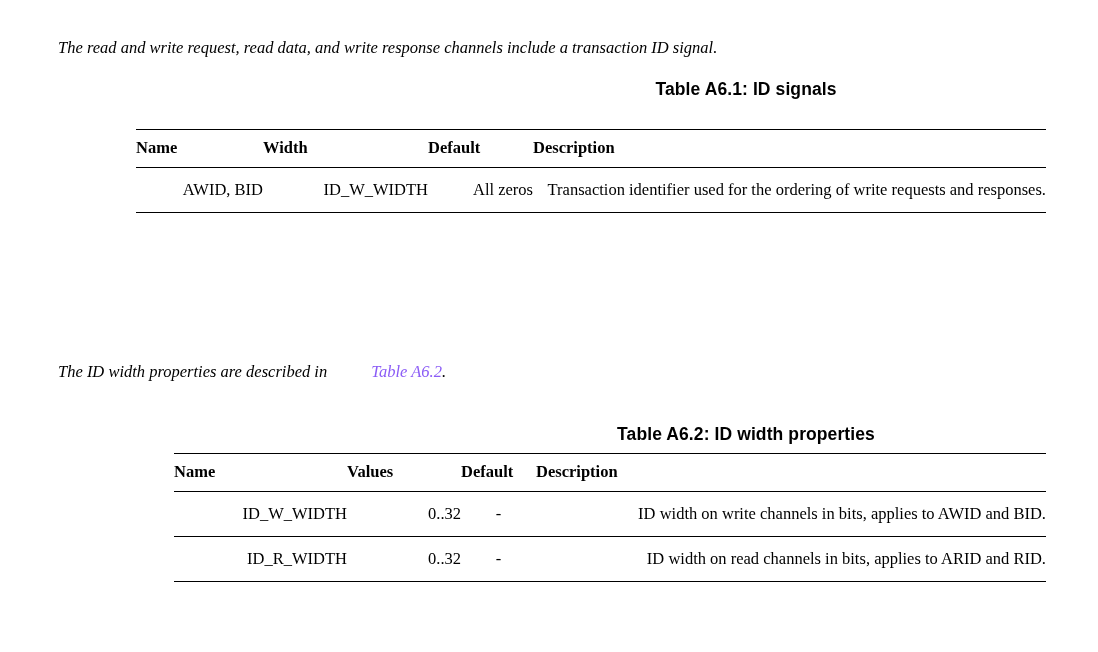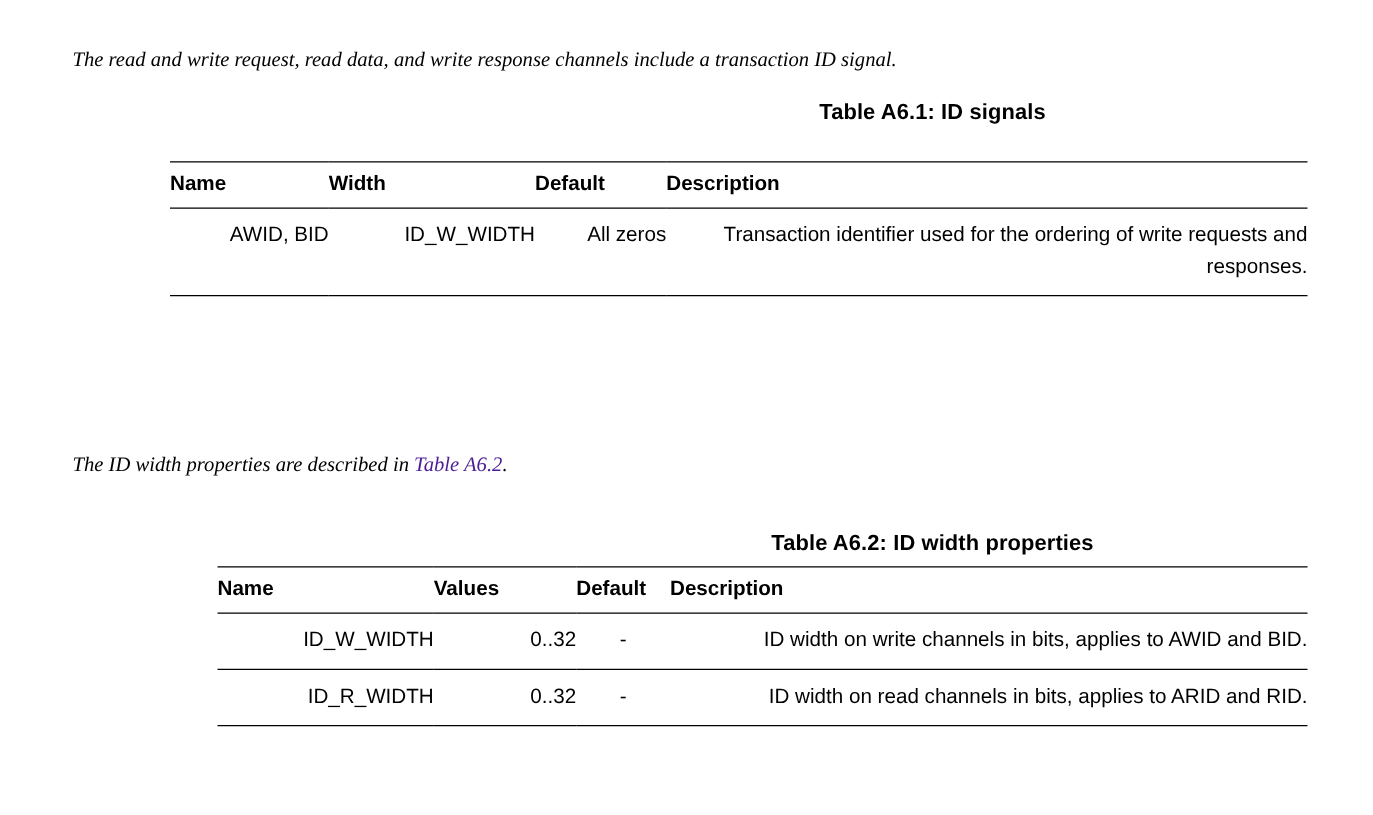--- a/index.html
+++ b/index.html
@@ -35,22 +35,23 @@
   }
   #intro-paragraph {
     left: 58px;
     top: 21px;
   }
   #ref-paragraph {
     left: 58px;
     top: 345px;
   }
   .xref-link {
-    color: #4c1d95;
+    color: #8b5cf6;
     text-decoration: none;
+    margin-left: 40px;
   }
 
   
   .table-caption {
     position: absolute;
     font-family: "Liberation Sans", "DejaVu Sans", sans-serif;
     font-weight: bold;
     font-size: 17.5px;
     letter-spacing: 0.1px;
     color: #000000;
@@ -65,21 +66,21 @@
   #caption-a62 {
     left: 446px;
     width: 600px;
     top: 424px;
   }
 
   
   .doc-table {
     position: absolute;
     border-collapse: collapse;
-    font-family: Liberation Sans, sans-serif;
+    font-family: Liberation Serif, serif;
     font-size: 16.5px;
     color: #000000;
   }
   #table-a61 {
     left: 136px;
     top: 129px;
     width: 910px;
   }
   #table-a62 {
     left: 174px;

